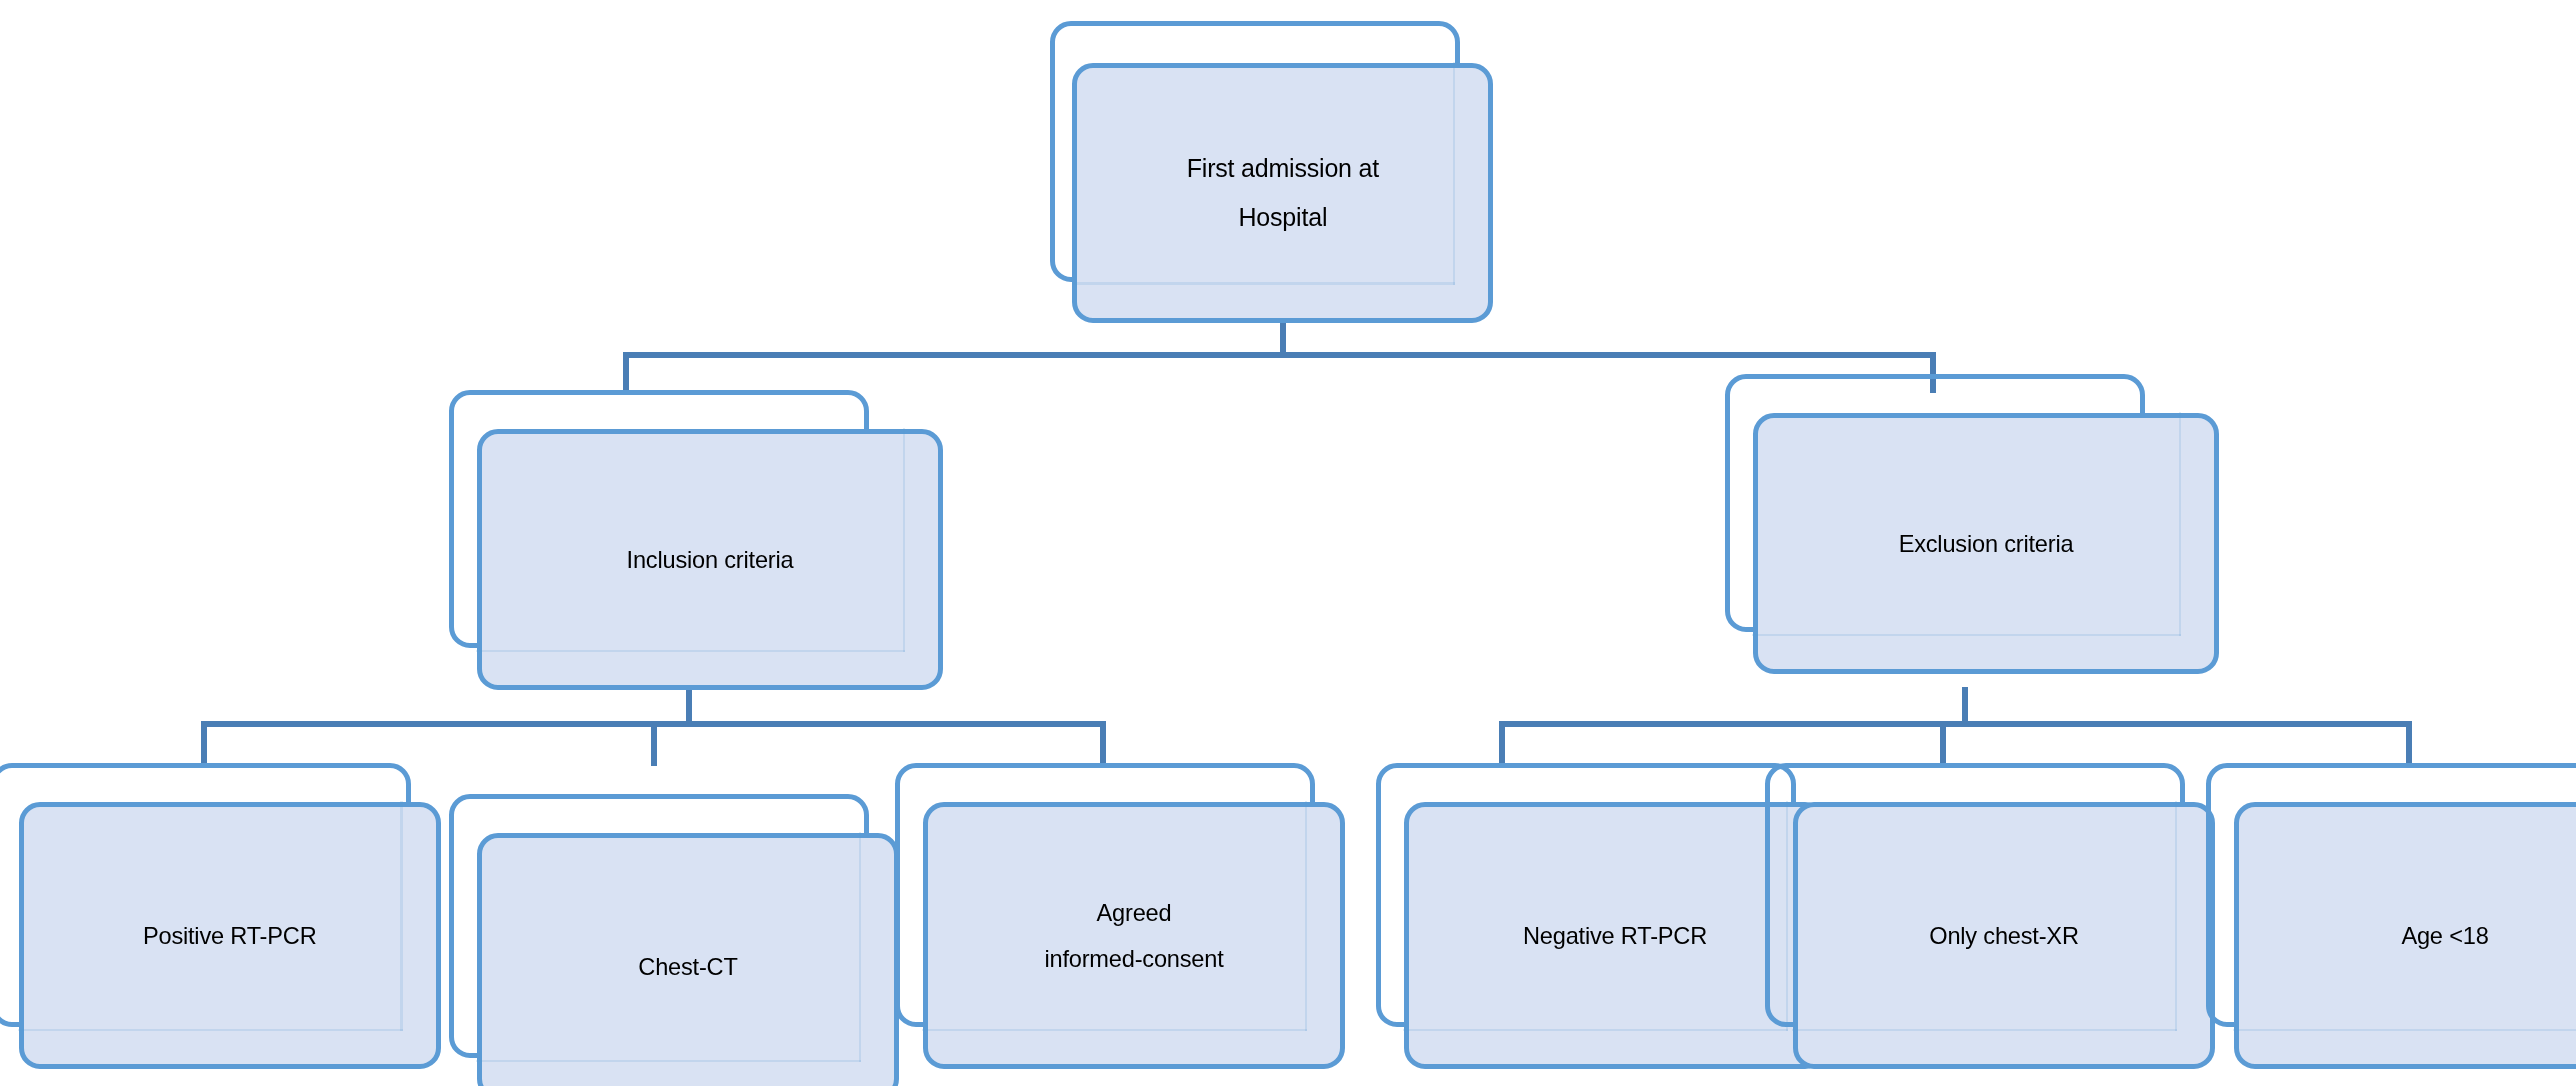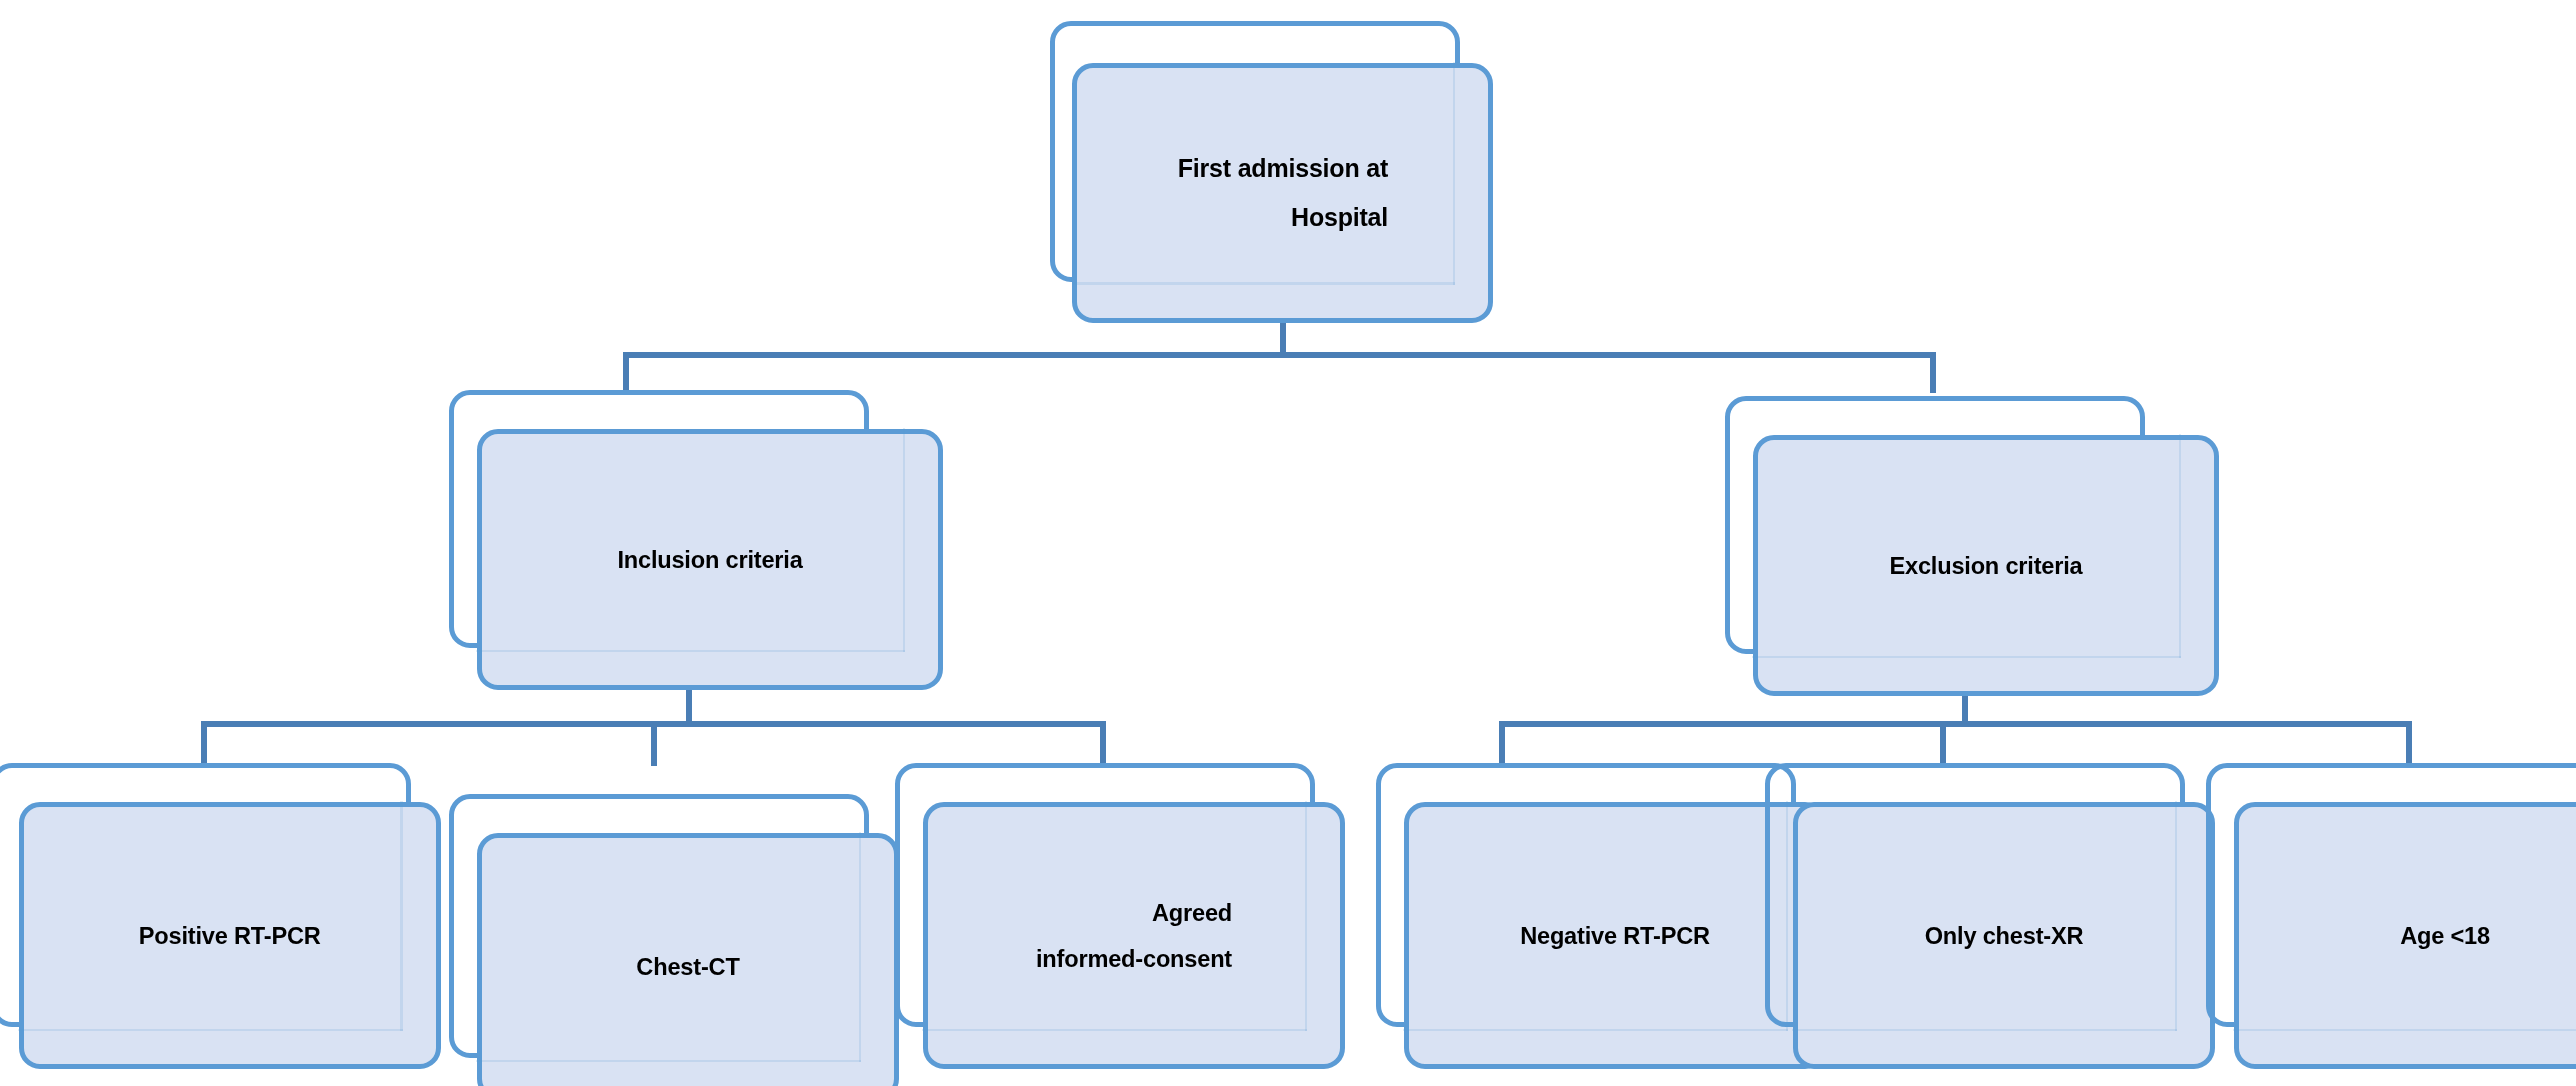--- a/index.html
+++ b/index.html
@@ -69,41 +69,41 @@
     bottom: 33px;
     height: 2.5px;
     background: rgba(91,155,213,0.18);
     pointer-events: none;
   }
 
   .label {
     position: relative;
     z-index: 2;
     color: #000000;
-    font-weight: bold;
-    text-align: right;
+    font-weight: normal;
+    text-align: center;
     line-height: 1.95;
     letter-spacing: -0.2px;
     padding: 0 6.2px;
     white-space: pre-line;
   }
 
   
   #node-root { left: 1050px; top: 20.5px; width: 447px; height: 304px; }
   #node-root .box-back  { width: 410px; height: 261px; }
   #node-root .box-front { left: 22.4px; top: 42px; width: 421px; height: 260px; }
   #node-root .label { font-size: 25px; }
 
   
   .lvl2 { width: 460px; height: 304px; }
   .lvl2 .box-back  { width: 420px; height: 258px; }
   .lvl2 .box-front { left: 28px; top: 39px; width: 466px; height: 261px; }
   .lvl2 .label { font-size: 23.6px; }
   #node-inclusion { left: 449px; top: 390px; }
-  #node-exclusion { left: 1725px; top: 396px; }
+  #node-exclusion { left: 1725px; top: 374px; }
 
   
   .lvl3 { width: 460px; height: 311px; }
   .lvl3 .box-back  { width: 420px; height: 264px; }
   .lvl3 .box-front { left: 28px; top: 39px; width: 422px; height: 267px; }
   .lvl3 .label { font-size: 23.6px; }
   #node-positive-rtpcr  { left: -9.3px;  top: 763px; }
   #node-chest-ct        { left: 449px;  top: 794px; }
   #node-agreed-consent  { left: 895px; top: 763px; padding-left: 27px; }
   #node-negative-rtpcr  { left: 1376px; top: 763px; }

